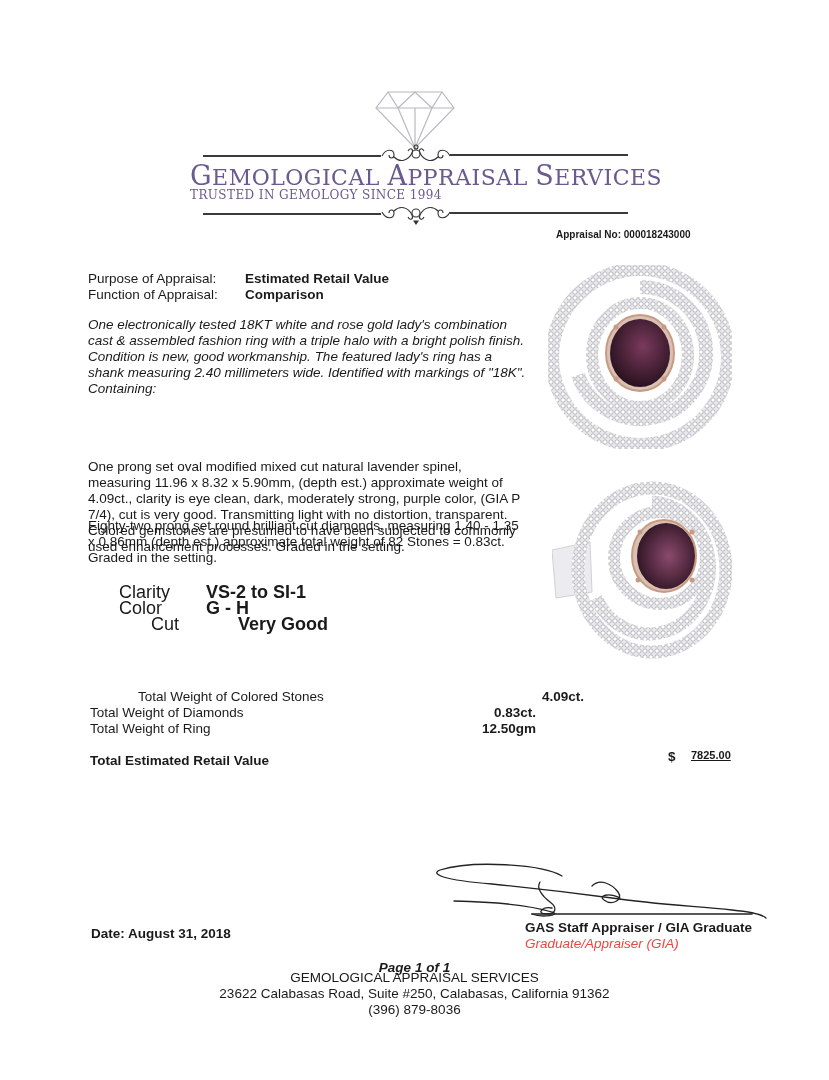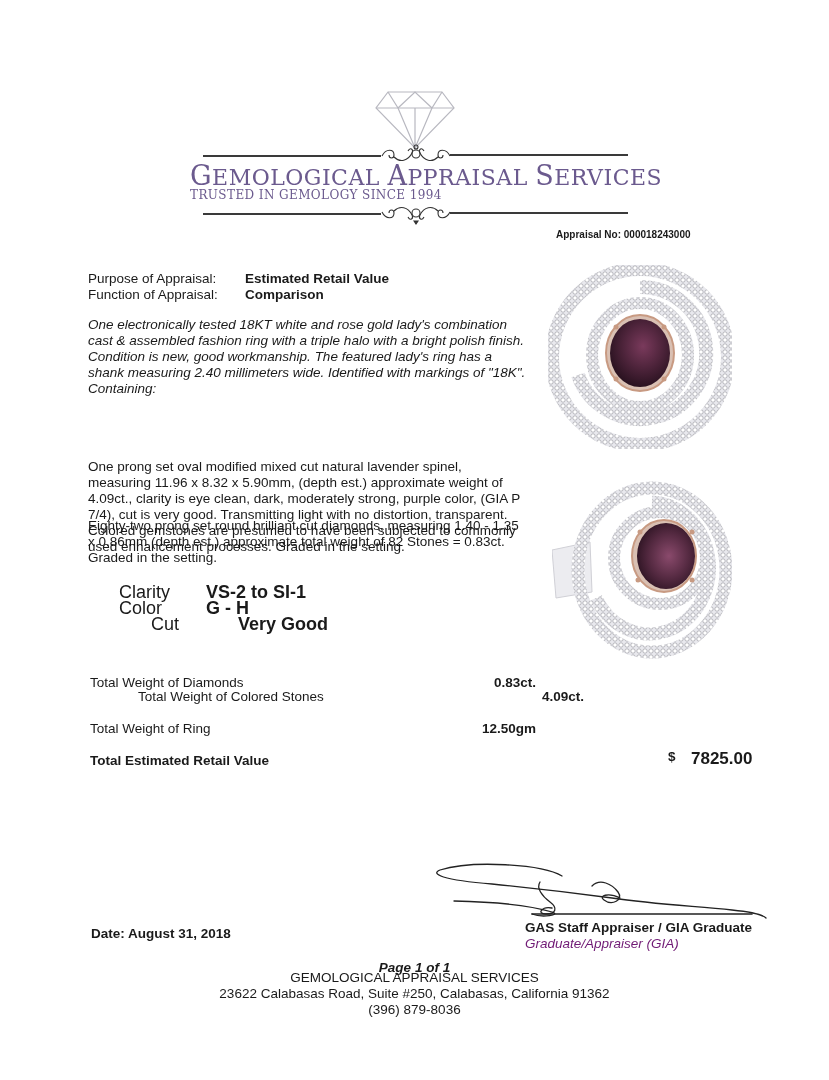--- a/index.html
+++ b/index.html
@@ -48,32 +48,32 @@
     .grade-row { position: absolute; left: 119px; font-size: 18px; white-space: nowrap; }
     .grade-row .lbl { display: inline-block; width: 87px; }
     .grade-row .val { font-weight: bold; }
     #grade-clarity { top: 582px; }
     #grade-color { top: 598px; }
     #grade-cut { top: 614px; margin-left: 32px; }
 
     .total-row { position: absolute; left: 90px; font-size: 13.5px; white-space: nowrap; width: 450px; }
     .total-row .val { position: absolute; right: 0; font-weight: bold; text-align: right; }
     #total-colored { top: 689px; margin-left: 48px; }
-    #total-diamonds { top: 675px; }
+    #total-diamonds { top: 705px; }
     #total-ring { top: 721px; }
     .total-row .val { right: 4px; }
 
     #retail-label { left: 90px; top: 753px; font-size: 13.5px; font-weight: bold; white-space: nowrap; }
     #retail-currency { left: 668px; top: 749px; font-size: 13.5px; font-weight: bold; }
-    #retail-value { left: 691px; top: 749px; font-size: 17px; font-weight: bold; }
+    #retail-value { left: 691px; top: 749px; font-size: 11px; font-weight: bold; text-decoration: underline; }
 
     #signature { left: 432px; top: 856px; width: 340px; height: 70px; }
     #date-line { left: 91px; top: 926px; font-size: 13.5px; font-weight: bold; white-space: nowrap; }
     #appraiser-title { left: 525px; top: 920px; font-size: 13.5px; font-weight: bold; white-space: nowrap; }
-    #appraiser-sub { left: 525px; top: 936px; font-size: 13.5px; font-style: italic; white-space: nowrap; color: #701a75; }
+    #appraiser-sub { left: 525px; top: 936px; font-size: 13.5px; font-style: italic; white-space: nowrap; color: #ef4444; }
 
     .footer { position: absolute; left: 0; width: 829px; text-align: center; font-size: 13.5px; white-space: nowrap; }
     #footer-company { top: 970px; }
     #footer-address { top: 986px; }
     #footer-phone { top: 1002px; }
     #footer-page { top: 960px; font-weight: bold; font-style: italic; }
 
     
     .ring-photo { position: absolute; }
     #ring-photo-top { left: 548px; top: 265px; width: 184px; height: 184px; }

